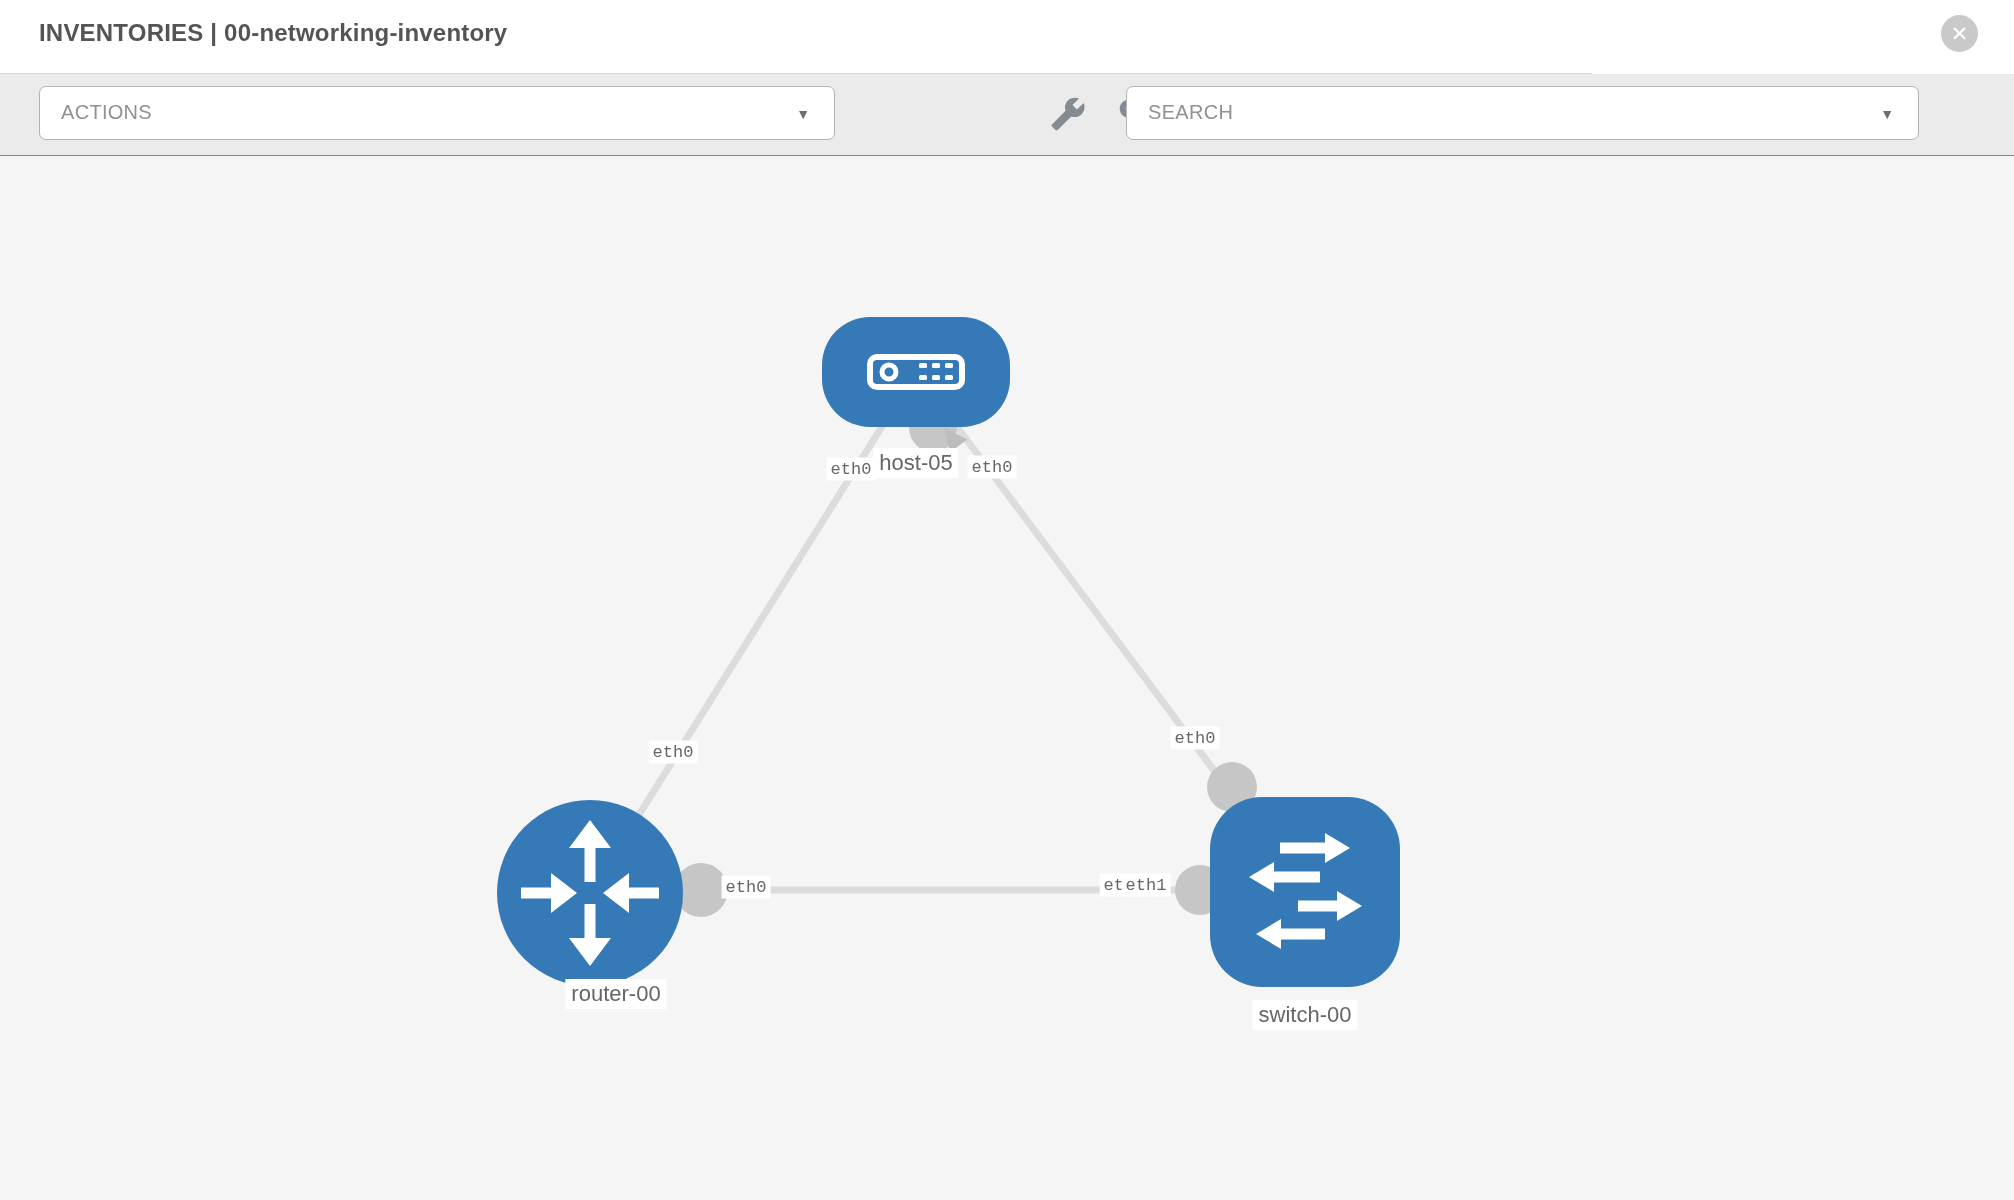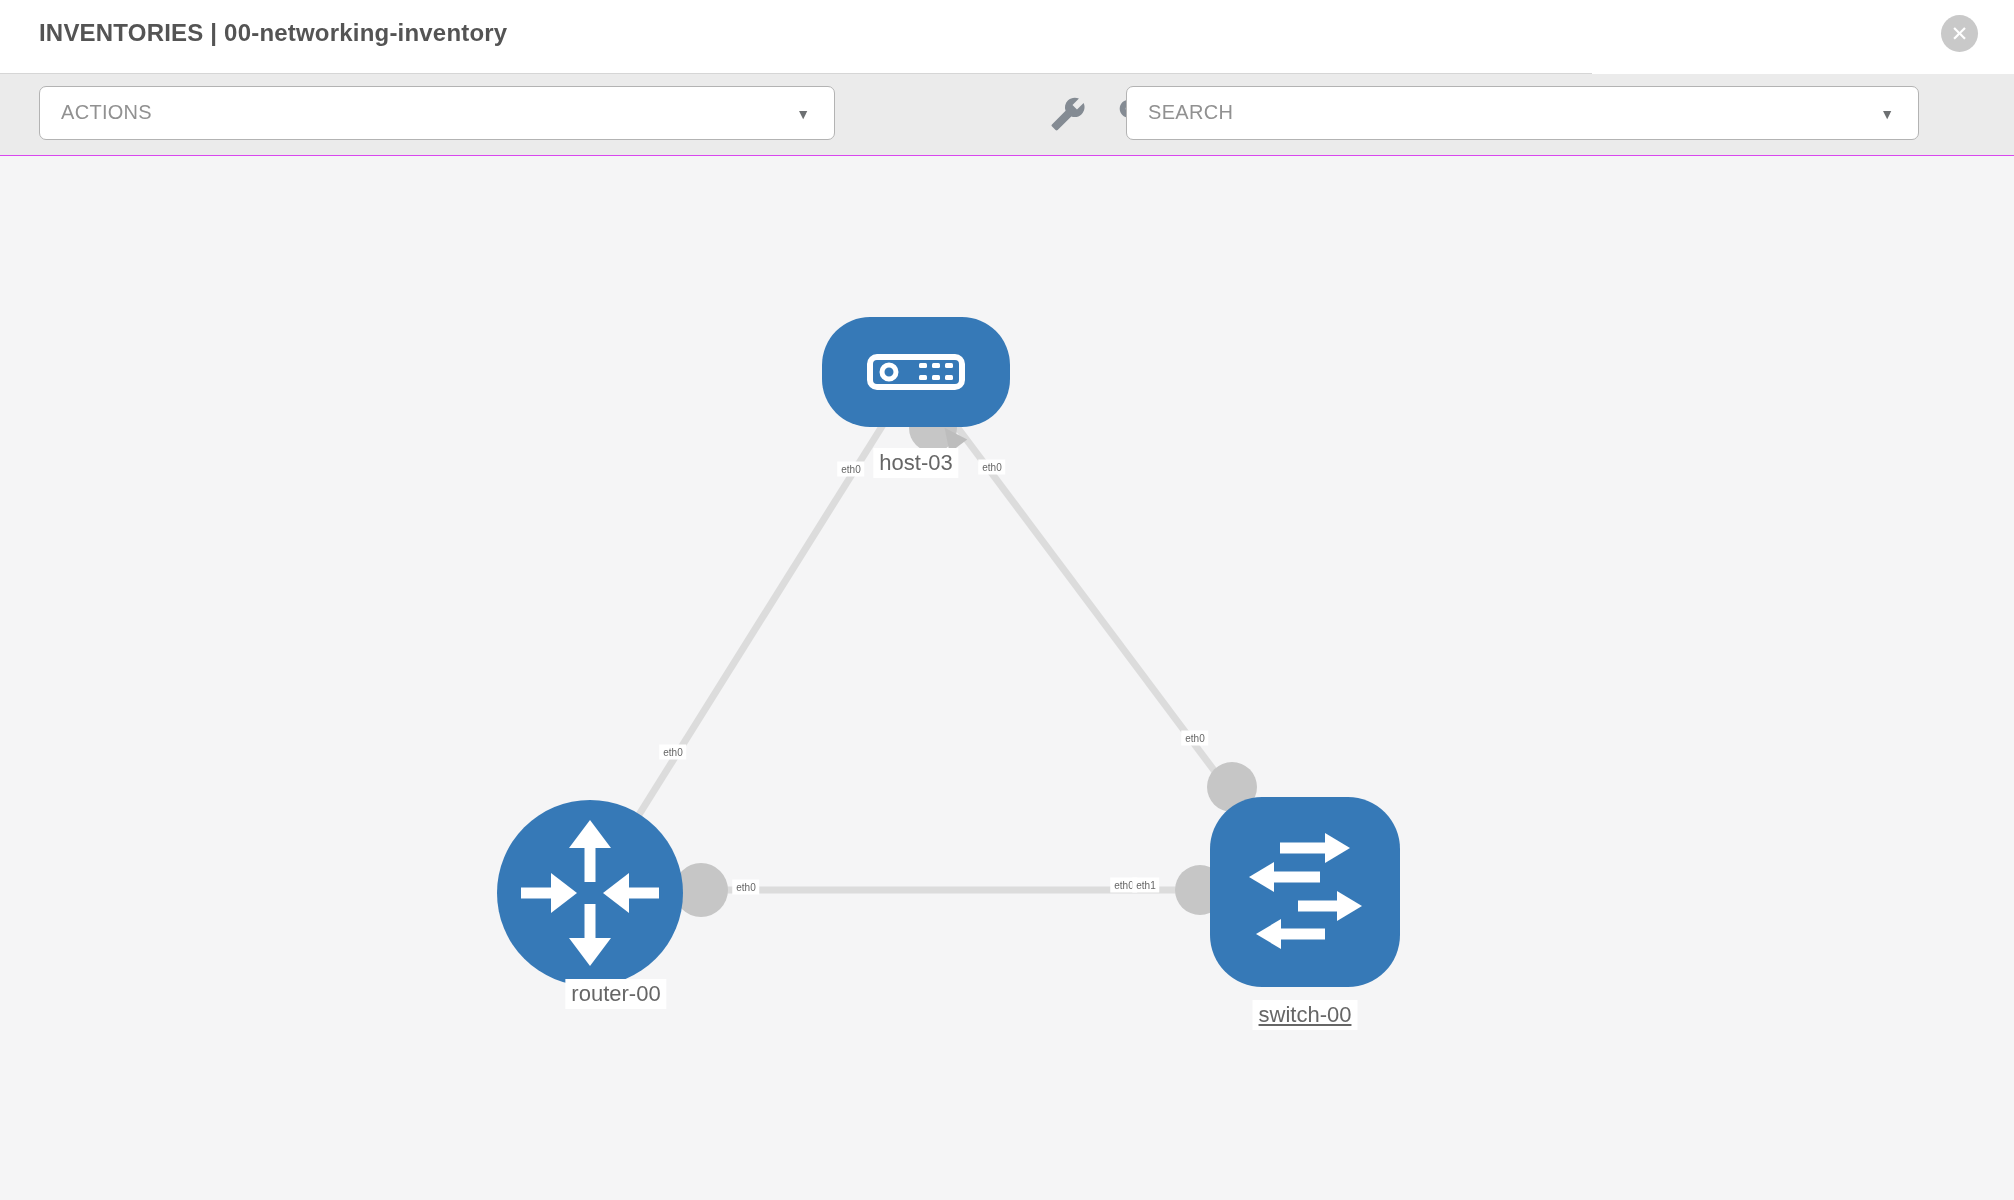--- a/index.html
+++ b/index.html
@@ -28,21 +28,21 @@
   
   .canvas{position:absolute;left:0;top:156px;width:2014px;height:1044px;background:#f5f5f6;}
   .canvas svg.links{position:absolute;left:0;top:0;}
   .node{position:absolute;background:#3679b7;z-index:2;cursor:pointer;}
   .node svg{position:absolute;left:0;top:0;}
   .node-host{left:822px;top:161px;width:188px;height:110px;border-radius:48px;}
   .node-router{left:497px;top:644px;width:186px;height:186px;border-radius:50%;}
   .node-switch{left:1210px;top:641px;width:190px;height:190px;border-radius:52px;}
   .nlabel{position:absolute;transform:translate(-50%,-50%);background:#fff;color:#666;padding:2px 6px;white-space:nowrap;z-index:5;}
   .node-name{font-size:22px;}
-  .iface{font-size:10px;z-index:4;padding:2px 4px;}
+  .iface{font-size:17px;z-index:4;padding:2px 4px;font-family:Liberation Mono, monospace;}
   .iface.front{z-index:4;}
   .iface.rear{z-index:3;}
 </style>
 </head>
 <body>
 
 <div id="app">
 
   <div class="header">
     <div class="page-title">INVENTORIES | 00-networking-inventory</div>
@@ -133,23 +133,23 @@
           <line x1="60" y1="80" x2="110" y2="80"></line>
           <polygon points="39,80 64,65 64,95" stroke="none"></polygon>
           <line x1="88" y1="109" x2="133" y2="109"></line>
           <polygon points="152,109 127,94 127,124" stroke="none"></polygon>
           <line x1="67" y1="137" x2="115" y2="137"></line>
           <polygon points="46,137 71,122 71,152" stroke="none"></polygon>
         </g>
       </svg>
     </div>
 
-    <div class="nlabel node-name" style="left:916px;top:307px;">host-03</div>
+    <div class="nlabel node-name" style="left:916px;top:307px;">host-05</div>
     <div class="nlabel node-name" style="left:592px;top:838px;margin-left:24px;">router-00</div>
-    <div class="nlabel node-name" style="left:1305px;top:859px;text-decoration:underline;">switch-00</div>
+    <div class="nlabel node-name" style="left:1305px;top:859px;">switch-00</div>
 
     <div class="nlabel iface" style="left:851px;top:313px;">eth0</div>
     <div class="nlabel iface" style="left:992px;top:311px;">eth0</div>
     <div class="nlabel iface" style="left:673px;top:596px;">eth0</div>
     <div class="nlabel iface" style="left:1195px;top:582px;">eth0</div>
     <div class="nlabel iface" style="left:746px;top:731px;">eth0</div>
     <div class="nlabel iface rear" style="left:1124px;top:729px;">eth0</div>
     <div class="nlabel iface front" style="left:1146px;top:729px;">eth1</div>
 
   </div>

